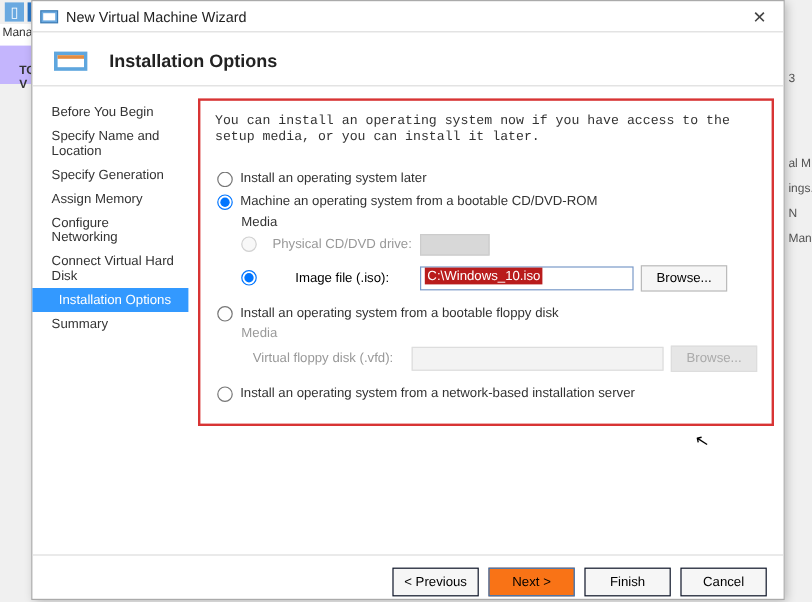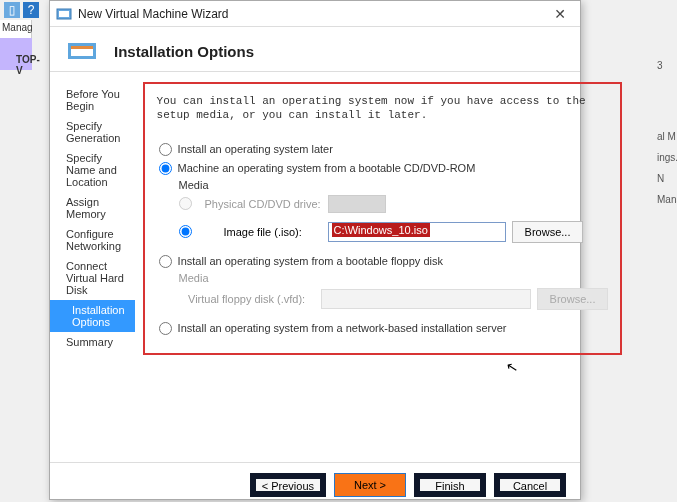--- a/index.html
+++ b/index.html
@@ -49,22 +49,22 @@
   .bg-right {
     position: absolute;
     right: 0; top: 50px;
     width: 20px;
     font-size: 10px;
     color: #555;
   }
   .bg-right div { margin: 10px 0; }
   .dialog {
     position: absolute;
-    left: 49px; top: 0;
-    width: 532px;
+    left: 26px; top: 0;
+    width: 628px;
     height: 500px;
     background: #fff;
     border: 1px solid #aaa;
     box-shadow: 2px 2px 8px rgba(0,0,0,0.25);
   }
   .titlebar {
     height: 26px;
     display: flex;
     align-items: center;
     padding: 0 6px;
@@ -227,21 +227,21 @@
     justify-content: flex-end;
     align-items: center;
     padding: 0 14px;
     gap: 8px;
   }
   .footer button {
     height: 24px;
     min-width: 72px;
     font-size: 11px;
     background: #f6f6f6;
-    border: 6px solid #0f172a;
+    border: 1px solid #0f172a;
   }
   .footer button.primary {
     border: 1.5px solid #2a76c6;
     background: #f97316;
   }
 </style>
 </head>
 <body>
 
 <div class="bg-icons">
@@ -279,22 +279,22 @@
       <rect x="3" y="5" width="22" height="10" fill="#fff"></rect>
       <rect x="3" y="5" width="22" height="3" fill="#e38b3f"></rect>
     </svg>
     <div class="header-title">Installation Options</div>
   </div>
   <div class="separator"></div>
 
   <div class="content">
     <div class="sidebar">
       <div class="step">Before You Begin</div>
+      <div class="step">Specify Name and Location</div>
       <div class="step">Specify Generation</div>
-      <div class="step">Specify Name and Location</div>
       <div class="step">Assign Memory</div>
       <div class="step">Configure Networking</div>
       <div class="step">Connect Virtual Hard Disk</div>
       <div class="step active">Installation Options</div>
       <div class="step">Summary</div>
     </div>
 
     <div class="main">
       <div class="highlight-box">
         <div class="intro">You can install an operating system now if you have access to the setup media, or you can install it later.</div>

